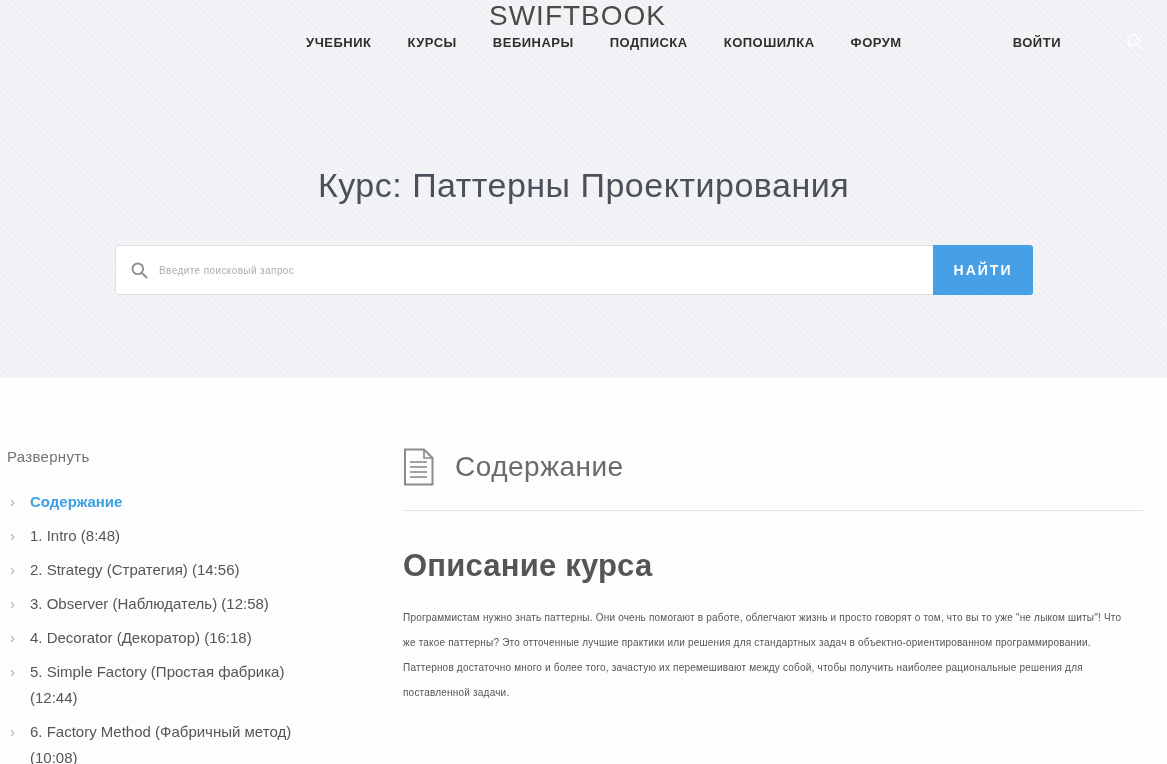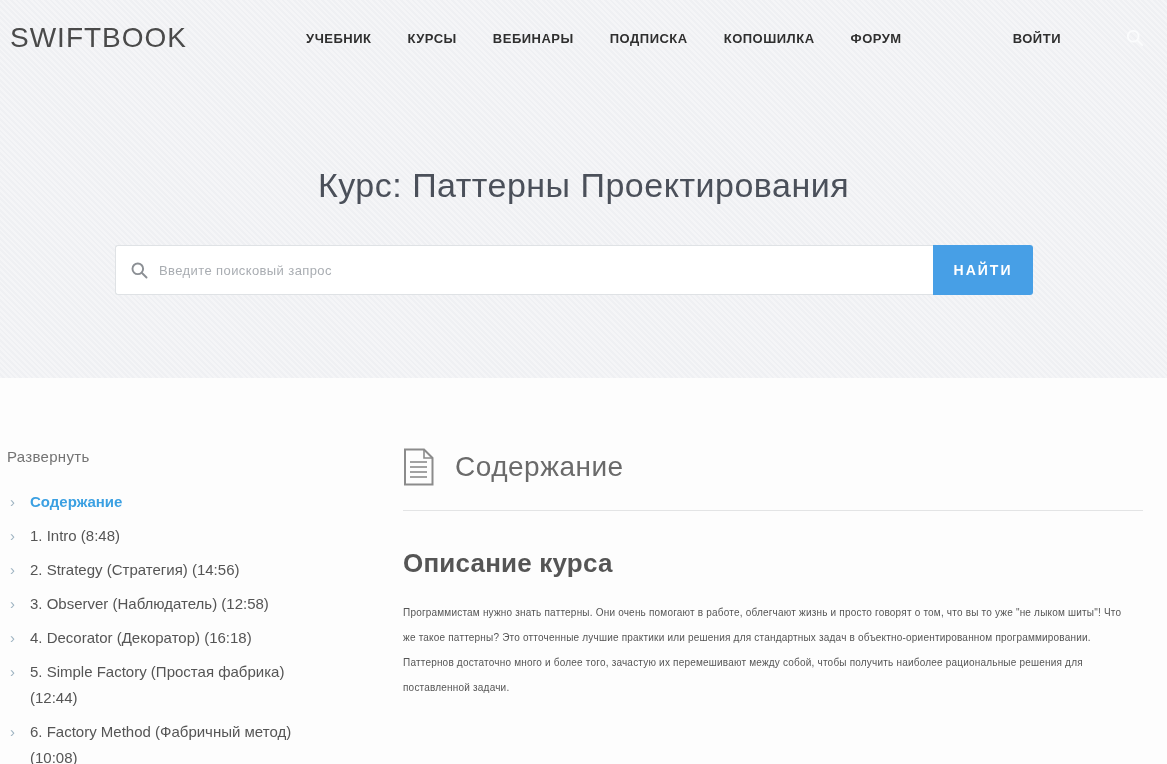--- a/index.html
+++ b/index.html
@@ -18,20 +18,21 @@
       #eff0f3;
     height: 378px;
   }
 
   
   .header {
     height: 76px;
     display: flex;
     align-items: center;
     padding: 0 22px 0 10px;
+    flex-direction: column;
   }
   .logo {
     font-size: 28px;
     letter-spacing: 1px;
     color: #4a4a4a;
     font-weight: 500;
     cursor: pointer;
   }
   .nav {
     margin-left: auto;
@@ -83,21 +84,21 @@
     padding-left: 14px;
   }
   .search-field .mag { width: 19px; height: 19px; flex: none; }
   .search-field .mag svg { width: 19px; height: 19px; stroke: #8b8f94; }
   .search-input {
     border: none;
     outline: none;
     flex: 1;
     height: 100%;
     font-family: inherit;
-    font-size: 13px;
+    font-size: 10px;
     letter-spacing: .4px;
     color: #555;
     padding-left: 10px;
     background: transparent;
   }
   .search-input::placeholder { color: #a9adb2; opacity: 1; }
   .search-btn {
     flex: none;
     width: 100px;
     border: none;
@@ -163,21 +164,21 @@
     letter-spacing: .5px;
     margin-left: 21px;
   }
   .main hr {
     border: none;
     border-top: 1px solid #e3e4e5;
     margin-top: 24px;
   }
   .desc-title {
     margin-top: 37px;
-    font-size: 26px;
+    font-size: 31px;
     font-weight: bold;
     color: #555;
     letter-spacing: .2px;
   }
   .desc-text {
     margin-top: 21px;
     max-width: 722px;
     font-size: 10px;
     line-height: 25px;
     color: #555;

